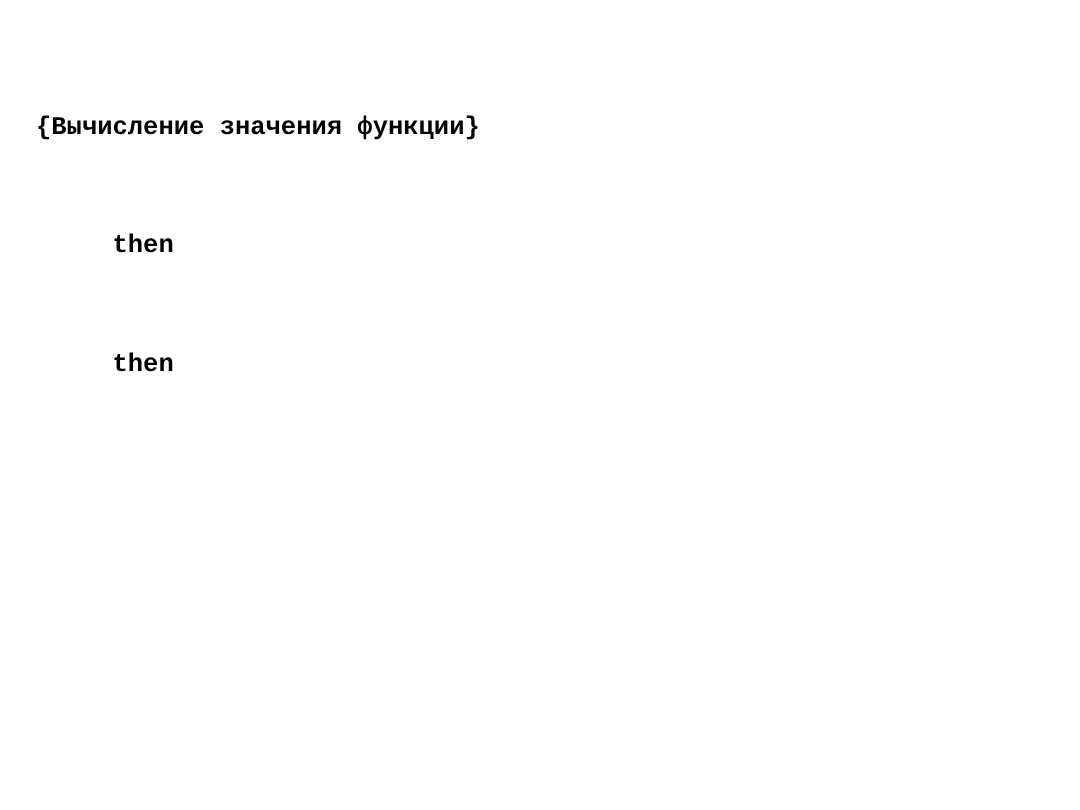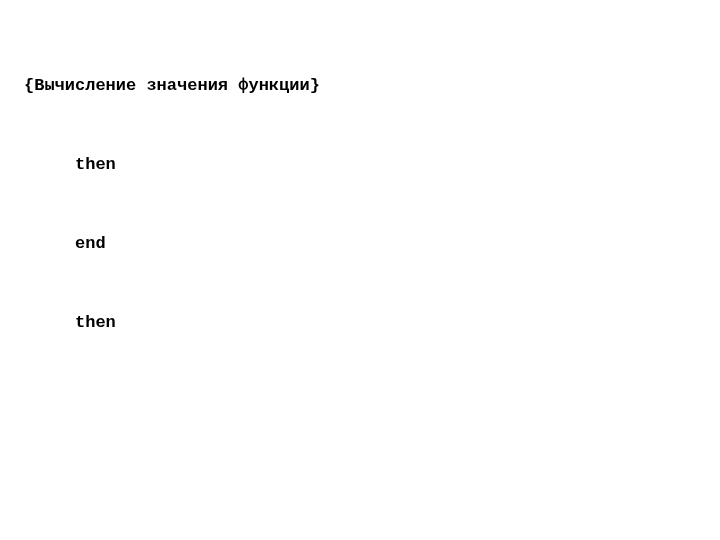--- a/index.html
+++ b/index.html
@@ -26,21 +26,20 @@
       white-space: pre;
       font-weight: bold;
     }
   </style>
 </head>
 <body>
 
 <div class="code-block">
   <div>{Вычисление значения функции}</div>
   <div>     then</div>
-  <div>     end</div>
   <div>     then</div>
   
   
   
   
   
   
   
   
   

